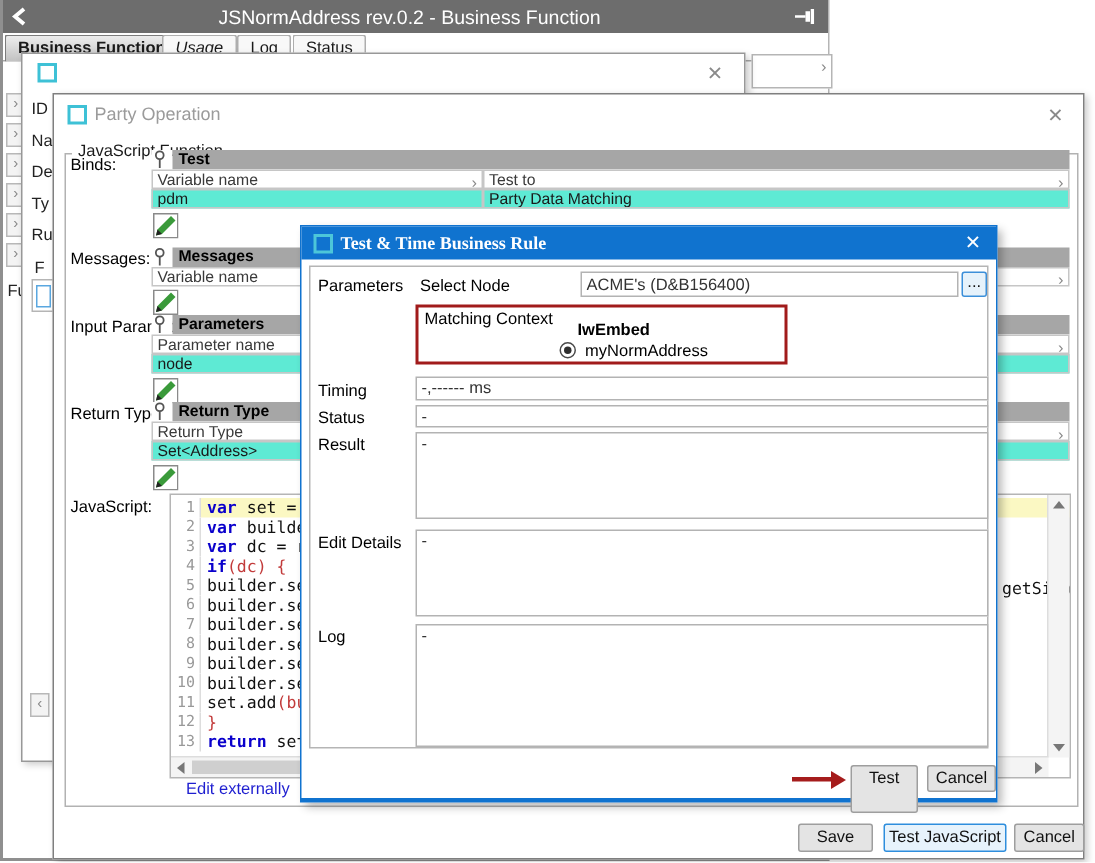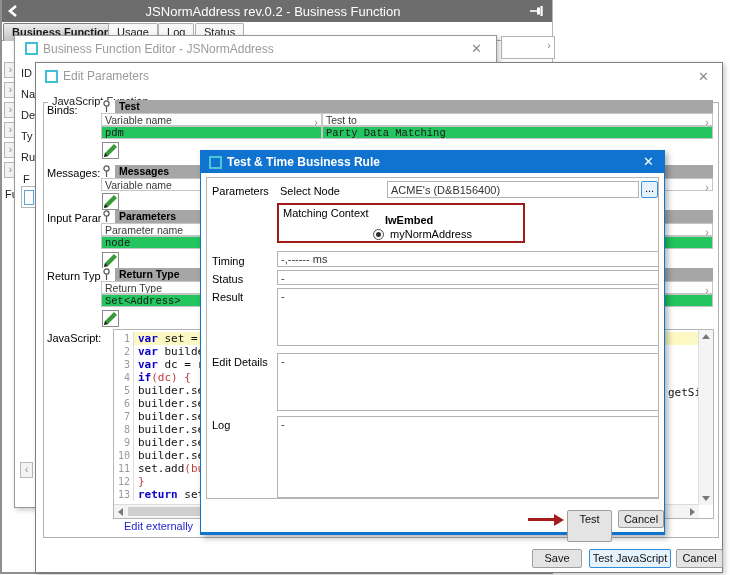--- a/index.html
+++ b/index.html
@@ -29,21 +29,21 @@
   .dlg-ico{position:absolute;width:9px;height:9px;border:2px solid #3ec1d6;background:transparent;}
   .dlg-ttl{position:absolute;color:#9b9b9b;font-size:12px;white-space:nowrap;}
   .close-x{position:absolute;color:#8a8a8a;font-size:13px;line-height:1;cursor:default;}
 
   
   .ghead{position:absolute;background:#a6a6a6;color:#000;font-weight:bold;font-size:10.5px;
          line-height:13px;height:13px;padding:0 4px;box-sizing:border-box;white-space:nowrap;overflow:hidden;}
   .pincell{position:absolute;width:14px;height:13px;background:#fff;}
   .gcell{position:absolute;height:13px;line-height:12px;background:#fff;border:1px solid #c6c6c6;
          box-sizing:border-box;padding:0 3px;color:#3a3a3a;font-size:10.5px;white-space:nowrap;overflow:hidden;}
-  .gcell.yrow{background:#22c55e;color:#1a1a1a;font-family:Liberation Mono, monospace;}
+  .gcell.yrow{background:#5eead4;color:#1a1a1a;}
   .editico{position:absolute;width:17px;height:17px;}
   .flabel{position:absolute;white-space:nowrap;color:#000;}
 
   
   .groupbox{position:absolute;border:1px solid #b2b2b2;}
   .grouplabel{position:absolute;background:#fff;padding:0 4px;white-space:nowrap;color:#1a1a1a;}
   .grouplabel .car{font-size:7px;color:#333;}
 
   
   .codebox{position:absolute;border:1px solid #b5b5b5;background:#fff;box-sizing:border-box;overflow:hidden;}
@@ -61,21 +61,21 @@
   .sb-arrow{position:absolute;width:0;height:0;}
   .link{color:#1f1fd0;}
 
   
   .btn{position:absolute;height:19px;background:#e4e4e4;border:1px solid #9e9e9e;border-radius:2px;
        text-align:center;line-height:17px;font-size:11px;box-sizing:border-box;color:#111;}
   .btn.default{border:1px solid #2e8edd;background:#e7f3fc;}
 
   
   .testdlg{border:1px solid #1073cf;border-bottom:3px solid #1073cf;}
-  .testttl{position:absolute;left:0;top:0;right:0;height:22px;background:#1073cf;}
+  .testttl{position:absolute;left:0;top:0;right:0;height:22px;background:#1073cf;font-family:Liberation Serif, serif;}
   .testttl .t{position:absolute;left:26px;top:4px;color:#fff;font-weight:bold;font-size:12px;}
   .testttl .ico{position:absolute;left:8px;top:5px;width:9px;height:9px;border:2px solid #4cc6d9;}
   .testttl .x{position:absolute;right:10px;top:4px;color:#fff;font-size:13px;line-height:1;}
   .fld{position:absolute;border:1px solid #b3b3b3;background:#fff;font-size:11px;color:#333;
        padding:1px 3px;box-sizing:border-box;font-family:"Liberation Sans",sans-serif;overflow:hidden;}
   .redbox{position:absolute;border:2px solid #a11b1b;box-sizing:border-box;}
   .radio{display:inline-block;width:11px;height:11px;border:1px solid #4a4a4a;border-radius:50%;
          position:relative;vertical-align:-2px;background:#fff;box-sizing:border-box;}
   .radio::after{content:"";position:absolute;left:2px;top:2px;right:2px;bottom:2px;background:#2e2e2e;border-radius:50%;}
   .arrowline{position:absolute;background:#a51c1c;height:3px;}
@@ -97,55 +97,54 @@
       <span class="tb-ico" style="width:30px;">
         <svg width="16" height="12" viewBox="0 0 16 12">
             <line x1="1" y1="6" x2="8" y2="6" stroke="#fff" stroke-width="1.6"></line>
             <rect x="8" y="2.5" width="3" height="7" fill="#fff"></rect>
             <rect x="11.5" y="1" width="2.2" height="10" fill="#fff"></rect>
           </svg>
       </span>
     </div>
     <div class="tabbar">
       <div class="tab active" style="left:1px;"><span>Business Function</span></div>
-      <div class="tab" style="left:106px;"><span>Usage</span></div>
+      <div class="tab" style="left:106px;font-style:italic;"><span>Usage</span></div>
       <div class="tab mn" style="left:156px;"><span>Log</span></div>
       <div class="tab mn" style="left:193px;"><span>Status</span></div>
     </div>
 
     <div class="abs exp" style="left:2px;top:62px;"></div>
     <div class="abs exp" style="left:2px;top:82px;"></div>
     <div class="abs exp" style="left:2px;top:102px;"></div>
     <div class="abs exp" style="left:2px;top:122px;"></div>
     <div class="abs exp" style="left:2px;top:142px;"></div>
     <div class="abs exp" style="left:2px;top:162px;"></div>
     <div class="abs" style="left:3px;top:188px;color:#222;">Fu</div>
 
     <div class="abs fragbox chev-r" style="left:499px;top:36px;width:54px;height:23px;"></div>
   </div>
 
   <div class="dlg" style="left:14px;top:35px;width:483px;height:473px;">
     <span class="dlg-ico" style="left:10px;top:6px;"></span>
-    <span class="dlg-ttl" style="left:28px;top:6px;">Business Function Editor - JSNormAddress</span>
     <span class="close-x" style="right:14px;top:6px;">✕</span>
     <div class="abs" style="left:6px;top:31px;color:#222;">ID</div>
     <div class="abs" style="left:6px;top:52px;color:#222;">Na</div>
     <div class="abs" style="left:6px;top:73px;color:#222;">De</div>
     <div class="abs" style="left:6px;top:94px;color:#222;">Ty</div>
     <div class="abs" style="left:6px;top:115px;color:#222;">Ru</div>
     <div class="abs" style="left:8px;top:137px;color:#222;">F</div>
     <div class="abs fragbox" style="left:6px;top:150px;width:15px;height:22px;">
       <div class="abs" style="left:2px;top:3px;width:8px;height:13px;border:1px solid #5aa7e0;"></div>
     </div>
     <div class="abs exp" style="left:5px;top:426px;transform:scaleX(-1);"></div>
   </div>
 
   <div class="dlg" style="left:35px;top:62px;width:688px;height:511px;border-color:#7f7f7f;">
     <span class="dlg-ico" style="left:9px;top:7px;"></span>
-    <span class="dlg-ttl" style="left:27px;top:6px;">Edit Parameters</span>
+    <span class="dlg-ttl" style="left:27px;top:6px;">Party Operation</span>
     <span class="close-x" style="right:13px;top:7px;">✕</span>
 
     <div class="groupbox" style="left:7px;top:39px;width:674px;height:434px;"></div>
     <div class="grouplabel" style="left:12px;top:32px;"><span>JavaScript Function</span> <span class="car">▼</span></div>
 
     <div class="flabel" style="left:11px;top:41px;">Binds:</div>
     <div class="pincell" style="left:65px;top:37px;">
       <svg width="11" height="13" viewBox="0 0 11 13">
           <circle cx="5.5" cy="3.5" r="2.6" fill="none" stroke="#555" stroke-width="1.2"></circle>
           <line x1="5.5" y1="6.2" x2="5.5" y2="12" stroke="#555" stroke-width="1.2"></line>

